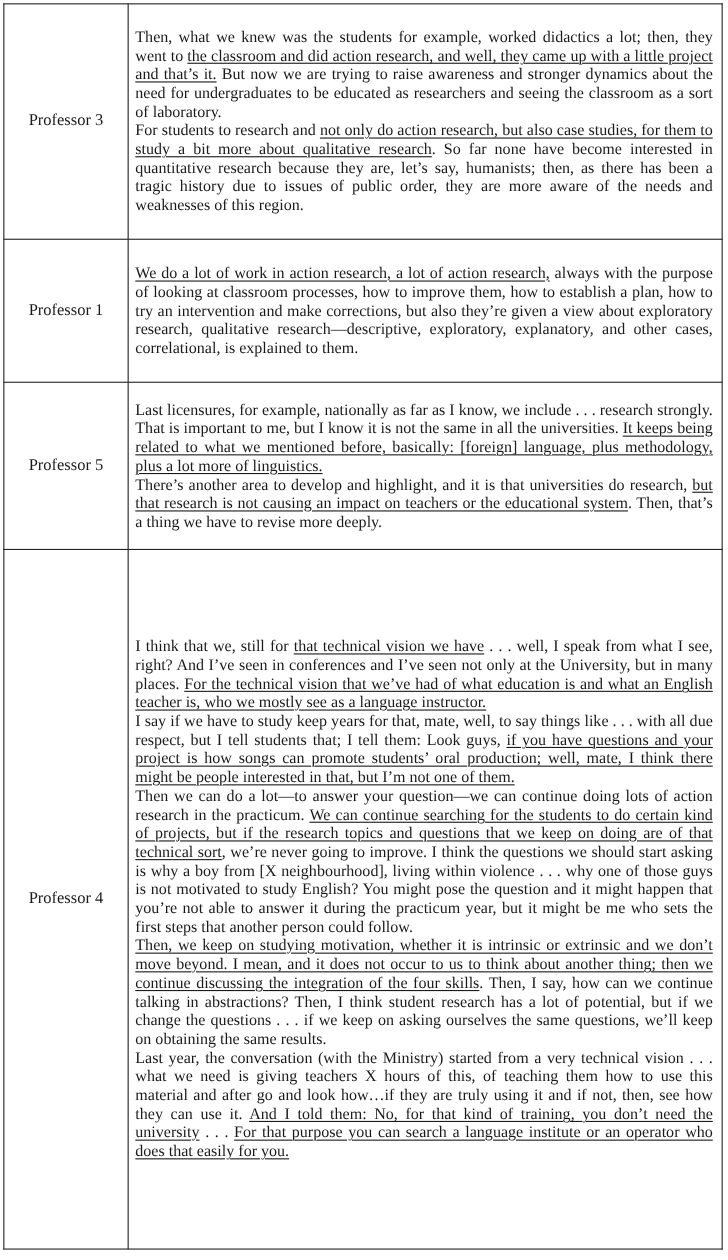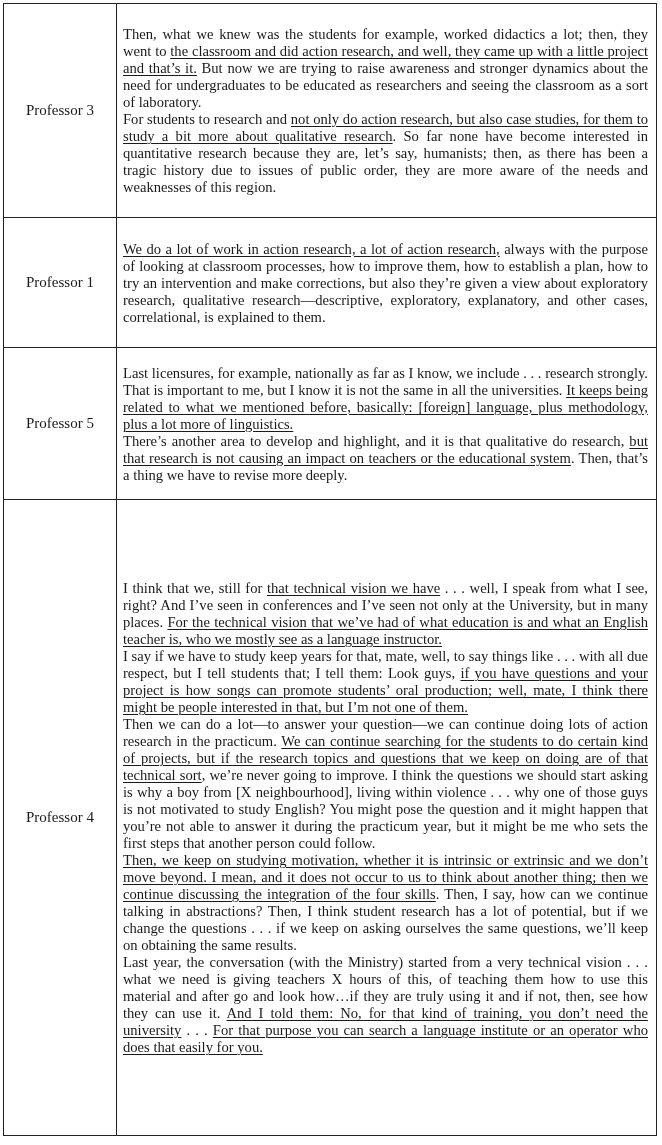--- a/index.html
+++ b/index.html
@@ -49,21 +49,21 @@
     <tr class="r2">
       <td class="label-cell">Professor 1</td>
       <td class="text-cell">
           <p class="para"><span class="u">We do a lot of work in action research, a lot of action research,</span><span> always with the purpose of looking at classroom processes, how to improve them, how to establish a plan, how to try an intervention and make corrections, but also they’re given a view about exploratory research, qualitative research—descriptive, exploratory, explanatory, and other cases, correlational, is explained to them.</span></p>
         </td>
     </tr>
     <tr class="r3">
       <td class="label-cell">Professor 5</td>
       <td class="text-cell">
           <p class="para"><span>Last licensures, for example, nationally as far as I know, we include . . . research strongly. That is important to me, but I know it is not the same in all the universities. </span><span class="u">It keeps being related to what we mentioned before, basically: [foreign] language, plus methodology, plus a lot more of linguistics.</span></p>
-          <p class="para"><span>There’s another area to develop and highlight, and it is that qualitative do research, </span><span class="u">but that research is not causing an impact on teachers or the educational system</span><span>. Then, that’s a thing we have to revise more deeply.</span></p>
+          <p class="para"><span>There’s another area to develop and highlight, and it is that universities do research, </span><span class="u">but that research is not causing an impact on teachers or the educational system</span><span>. Then, that’s a thing we have to revise more deeply.</span></p>
         </td>
     </tr>
     <tr class="r4">
       <td class="label-cell">Professor 4</td>
       <td class="text-cell">
           <p class="para"><span>I think that we, still for </span><span class="u">that technical vision we have</span><span> . . .  well, I speak from what I see, right? And I’ve seen in conferences and I’ve seen not only at the University, but in many places. </span><span class="u">For the technical vision that we’ve had of what education is and what an English teacher is, who we mostly see as a language instructor.</span></p>
           <p class="para"><span>I say if we have to study keep years for that, mate, well, to say things like . . . with all due respect, but I tell students that; I tell them: Look guys, </span><span class="u">if you have questions and your project is how songs can promote students’ oral production; well, mate, I think there might be people interested in that, but I’m not one of them.</span></p>
           <p class="para"><span>Then we can do a lot—to answer your question—we can continue doing lots of action research in the practicum. </span><span class="u">We can continue searching for the students to do certain kind of projects, but if the research topics and questions that we keep on doing are of that technical sort</span><span>, we’re never going to improve. I think the questions we should start asking is why a boy from [X neighbourhood], living within violence . . . why one of those guys is not motivated to study English? You might pose the question and it might happen that you’re not able to answer it during the practicum year, but it might be me who sets the first steps that another person could follow.</span></p>
           <p class="para"><span class="u">Then, we keep on studying motivation, whether it is intrinsic or extrinsic and we don’t move beyond. I mean, and it does not occur to us to think about another thing; then we continue discussing the integration of the four skills</span><span>. Then, I say, how can we continue talking in abstractions? Then, I think student research has a lot of potential, but if we change the questions . . . if we keep on asking ourselves the same questions, we’ll keep on obtaining the same results.</span></p>
           <p class="para"><span>Last year, the conversation (with the Ministry) started from a very technical vision . . . what we need is giving teachers X hours of this, of teaching them how to use this material and after go and look how…if they are truly using it and if not, then, see how they can use it. </span><span class="u">And I told them: No, for that kind of training, you don’t need the university</span><span> . . . </span><span class="u">For that purpose you can search a language institute or an operator who does that easily for you.</span></p>

